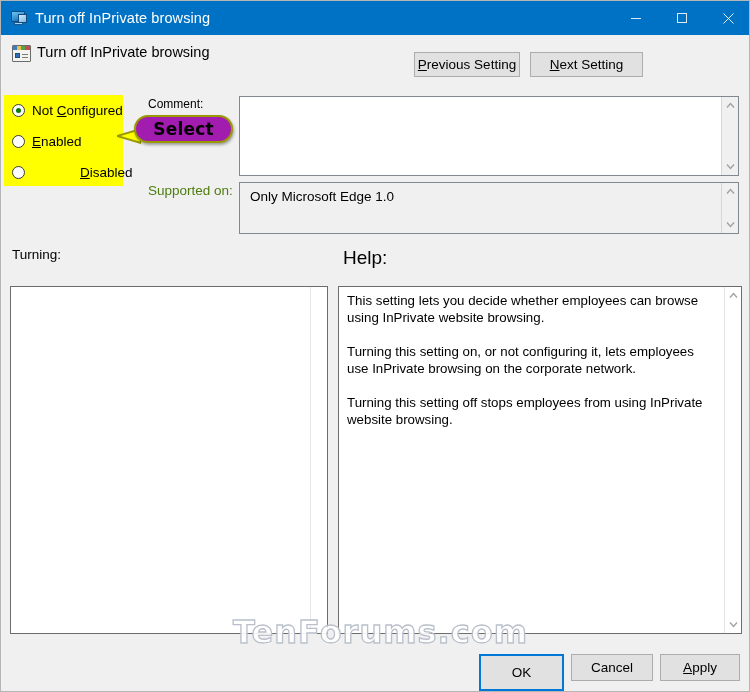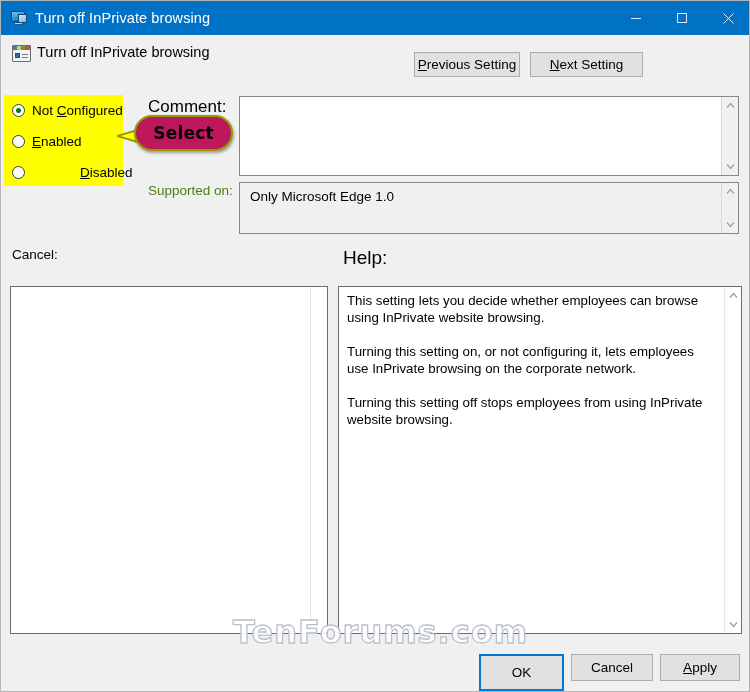--- a/index.html
+++ b/index.html
@@ -172,22 +172,22 @@
   .radio-label {
     font-size: 13.5px;
     color: #000;
     white-space: nowrap;
   }
 
   
   #select-callout {
     position: absolute;
     left: 133px; top: 114px;
-    width: 99px; height: 36px;
-    background: #be185d;
+    width: 99px; height: 28px;
+    background: #a21caf;
     border: 2px solid #9a9a00;
     border-radius: 19px;
     display: flex;
     align-items: center;
     justify-content: center;
     box-shadow: 1px 2px 3px rgba(0,0,0,0.35);
   }
   #select-callout-label {
     font-family: "DejaVu Sans", sans-serif;
     font-weight: bold;
@@ -198,21 +198,21 @@
   #callout-tail {
     position: absolute;
     left: 116px; top: 126px;
     width: 24px; height: 18px;
   }
 
   
   #label-comment {
     position: absolute;
     left: 147px; top: 96px;
-    font-size: 17px; color: #000;
+    font-size: 12px; color: #000;
   }
   #comment-box {
     position: absolute;
     left: 238px; top: 95px;
     width: 500px; height: 80px;
     background: #ffffff;
     border: 1px solid #828790;
   }
   #label-supported-on {
     position: absolute;
@@ -425,21 +425,21 @@
           </svg>
       </div>
       <div class="arrow">
         <svg width="9" height="7" viewBox="0 0 9 7">
             <polyline points="1,1.5 4.5,5.5 8,1.5"></polyline>
           </svg>
       </div>
     </div>
   </div>
 
-  <div id="label-options">Cancel:</div>
+  <div id="label-options">Turning:</div>
   <div id="label-help">Help:</div>
 
   <div id="options-panel">
     <div class="vscroll" style="background:#ffffff;border-left:1px solid #e6e6e6;"></div>
   </div>
 
   <div id="help-panel">
     <div id="help-text">
       <p>This setting lets you decide whether employees can browse using InPrivate website browsing.</p>
       <p>Turning this setting on, or not configuring it, lets employees use InPrivate browsing on the corporate network.</p>

